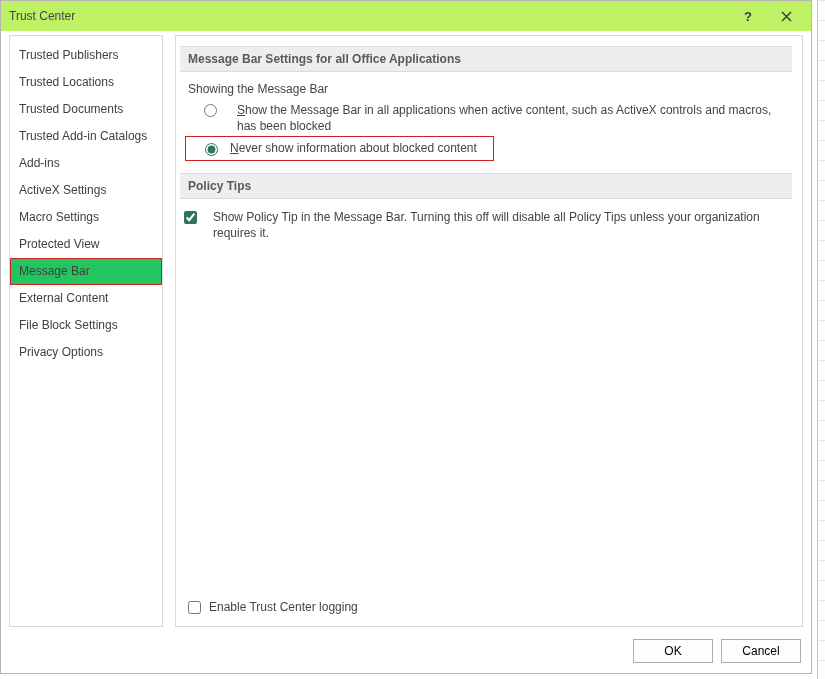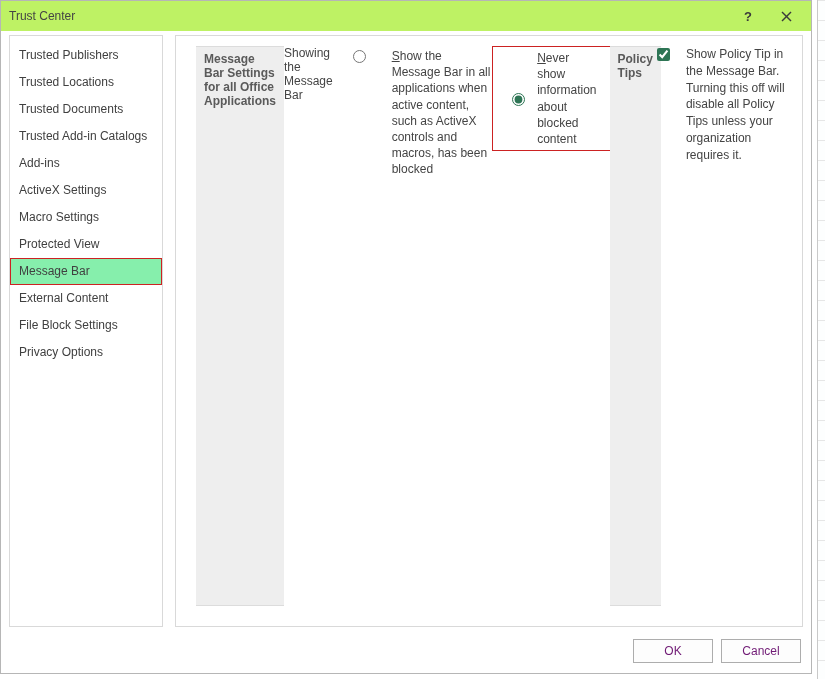--- a/index.html
+++ b/index.html
@@ -27,35 +27,35 @@
   }
   .sidebar {
     width: 154px; border: 1px solid #d9d9d9; background: #fff;
     padding-top: 6px; padding-bottom: 0;
   }
   .nav-item {
     font-size: 12px; color: #404040; padding: 6px 8px 6px 9px;
     line-height: 1.25; white-space: nowrap; cursor: default;
   }
   .nav-item.selected {
-    background: #86efac; border: 1px solid #cc2222; padding: 5px 7px 5px 8px;
+    background: #22c55e; border: 1px solid #cc2222; padding: 5px 7px 5px 8px;
   }
   .content {
     flex: 1; border: 1px solid #d9d9d9; background: #fff;
-    padding: 10px 14px 10px 24px; position: relative;
-    display: flex; 
+    padding: 10px 14px 10px 8px; position: relative;
+    display: flex; flex-direction: column;
   }
   .section-head {
     background: #eeeeee; border-top: 1px solid #dcdcdc; border-bottom: 1px solid #dcdcdc;
     font-size: 12px; font-weight: 600; color: #5a5a5a;
     padding: 5px 8px; margin: 0 -4px 10px -4px;
   }
   .subhead { font-size: 12px; color: #444; margin: 0 0 4px 4px; }
   .radio-row {
-    display: flex; align-items: flex-start; gap: 26px;
+    display: flex; align-items: flex-start; gap: 20px;
     padding: 2px 0 2px 20px; font-size: 12px; color: #444;
   }
   .radio-row .text { line-height: 1.35; }
   .radio-row .ul { text-decoration: underline; text-underline-offset: 1px; }
   .highlighted {
     border: 1px solid #cc2222; padding: 3px 16px 3px 19px; display: inline-flex;
     align-items: center; gap: 12px; border-radius: 0; margin-left: 0;
   }
   .highlighted-wrap { margin-left: 1px; }
   input[type=radio], input[type=checkbox] {
@@ -69,21 +69,21 @@
   .spacer { flex: 1; }
   .logging-row {
     display: flex; align-items: center; gap: 8px; font-size: 12px; color: #444;
     padding-left: 4px; padding-bottom: 2px;
   }
   .footer {
     position: absolute; right: 10px; bottom: 10px; display: flex; gap: 8px;
   }
   .btn {
     width: 80px; height: 24px; border: 1px solid #adadad; background: #fdfdfd;
-    font-size: 12px; color: #701a75; cursor: default;
+    font-size: 12px; color: #000000; cursor: default;
   }
 </style>
 </head>
 <body>
 
 <div class="bg-excel"></div>
 
 <div class="dialog">
 
   <div class="titlebar">
@@ -136,20 +136,24 @@
 
       <div class="section-head">Policy Tips</div>
 
       <label class="checkbox-row">
         <input type="checkbox" checked="" style="">
         <span class="text">Show Policy Tip in the Message Bar. Turning this off will disable all Policy Tips unless your organization requires it.</span>
       </label>
 
       <div class="spacer"></div>
 
+      <label class="logging-row">
+        <input type="checkbox" style="">
+        <span>Enable Trust Center logging</span>
+      </label>
 
     </div>
 
   </div>
 
   <div class="footer">
     <button class="btn">OK</button>
     <button class="btn">Cancel</button>
   </div>
 

